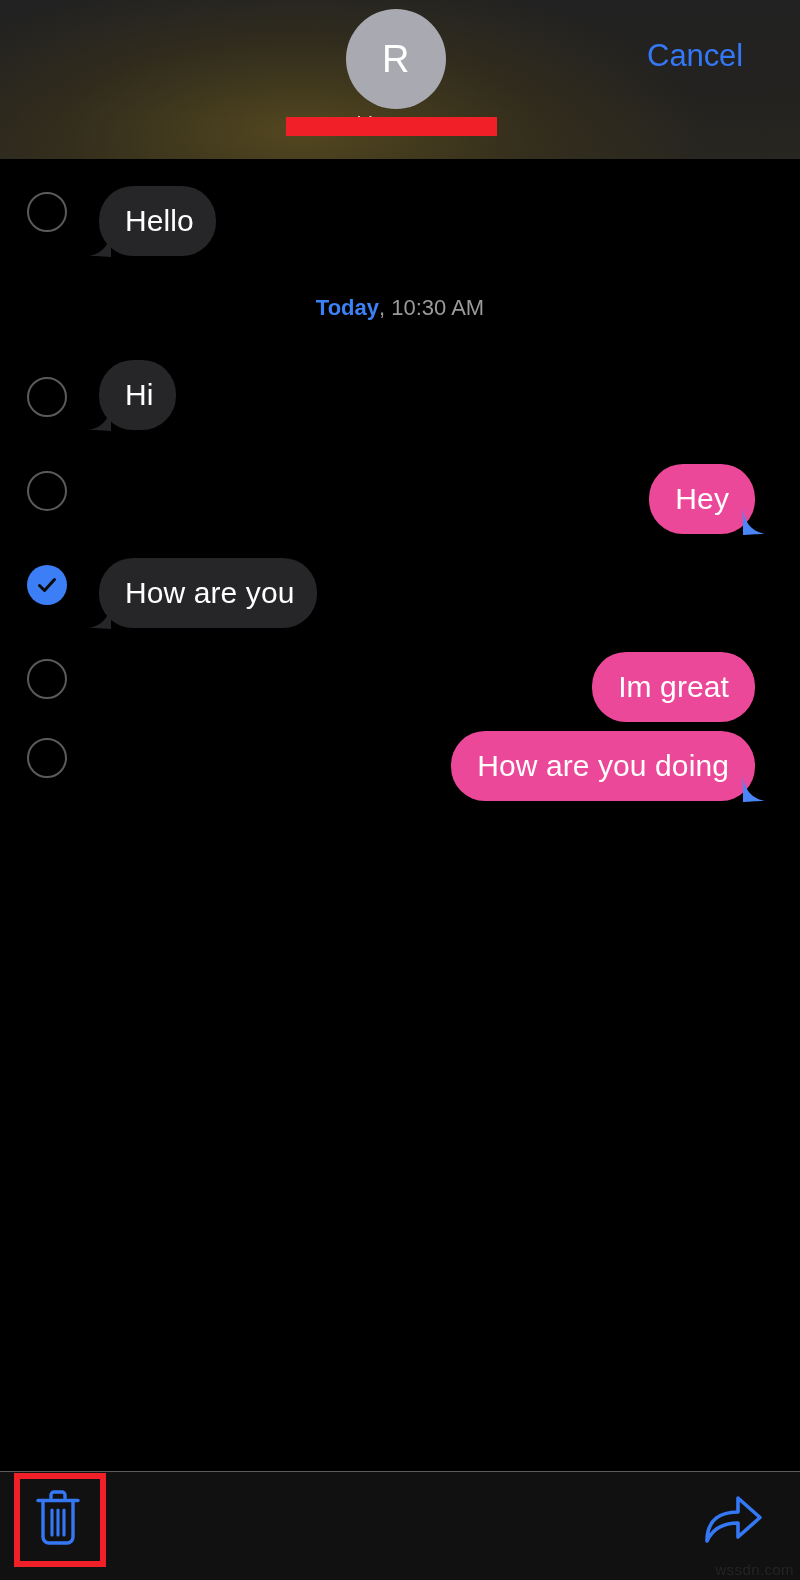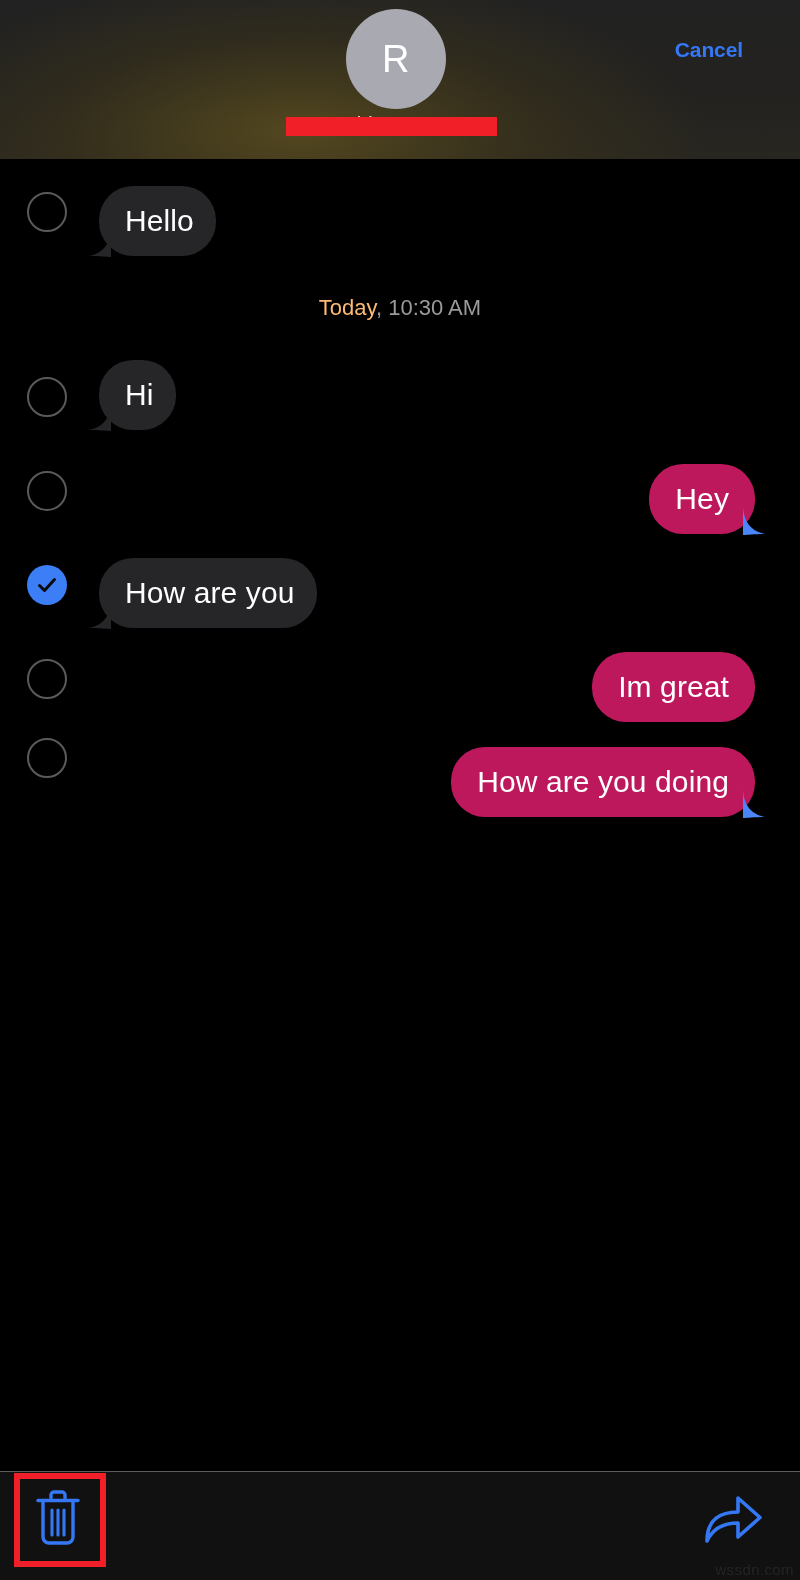--- a/index.html
+++ b/index.html
@@ -72,22 +72,22 @@
     width: 211px;
     height: 19px;
     background: #f01f28;
   }
 
   .cancel-btn {
     position: absolute;
     right: 57px;
     top: 38px;
     color: #3478f6;
-    font-size: 21px;
-    font-weight: 700;
+    font-size: 31px;
+    font-weight: 400;
     letter-spacing: -0.1px;
     background: none;
     border: none;
     padding: 0;
     cursor: pointer;
     font-family: "Liberation Sans", sans-serif;
   }
 
   
   .conversation {
@@ -139,21 +139,21 @@
     color: #ffffff;
     font-size: 30px;
     letter-spacing: 0.1px;
     white-space: nowrap;
   }
   .bubble.incoming {
     background: #262629;
     padding: 0 22px 0 26px;
   }
   .bubble.outgoing {
-    background: #be185d;
+    background: #ec4899;
     padding: 0 26px 0 26px;
     justify-content: flex-end;
   }
 
   
   .tail {
     position: absolute;
     width: 34px;
     height: 34px;
     overflow: hidden;
@@ -162,22 +162,22 @@
 
   
   .timestamp {
     position: absolute;
     width: 800px;
     text-align: center;
     color: #9b9b9e;
     font-size: 22px;
   }
   .timestamp .day {
-    font-weight: normal;
-    color: #fdba74;
+    font-weight: bold;
+    color: #3b82f6;
   }
 
   
   .toolbar {
     position: absolute;
     left: 0;
     top: 1471px;
     width: 800px;
     height: 109px;
     background: #111112;
@@ -323,21 +323,21 @@
       </div>
       <div class="bubble outgoing" style="right:45px;top:26px;height:70px;">
         <span>Im great</span>
       </div>
     </div>
 
     <div class="msg-row" style="top:546px;height:100px;">
       <div class="sel-circle" style="top:33px;">
         
       </div>
-      <div class="bubble outgoing" style="right:45px;top:26px;height:70px;margin-top:16px;">
+      <div class="bubble outgoing" style="right:45px;top:26px;height:70px;">
         <span>How are you doing</span>
         <div class="tail" style="right:-16px;bottom:-1px;">
           <svg width="34" height="34" viewBox="0 0 34 34">
             <path d="M0 34 L0 4 C0 18 6 30 22 33 C12 33 4 34 0 34 Z" fill="#4a86f7" transform="translate(6,0)"></path>
           </svg>
         </div>
       </div>
     </div>
 
   </div>

